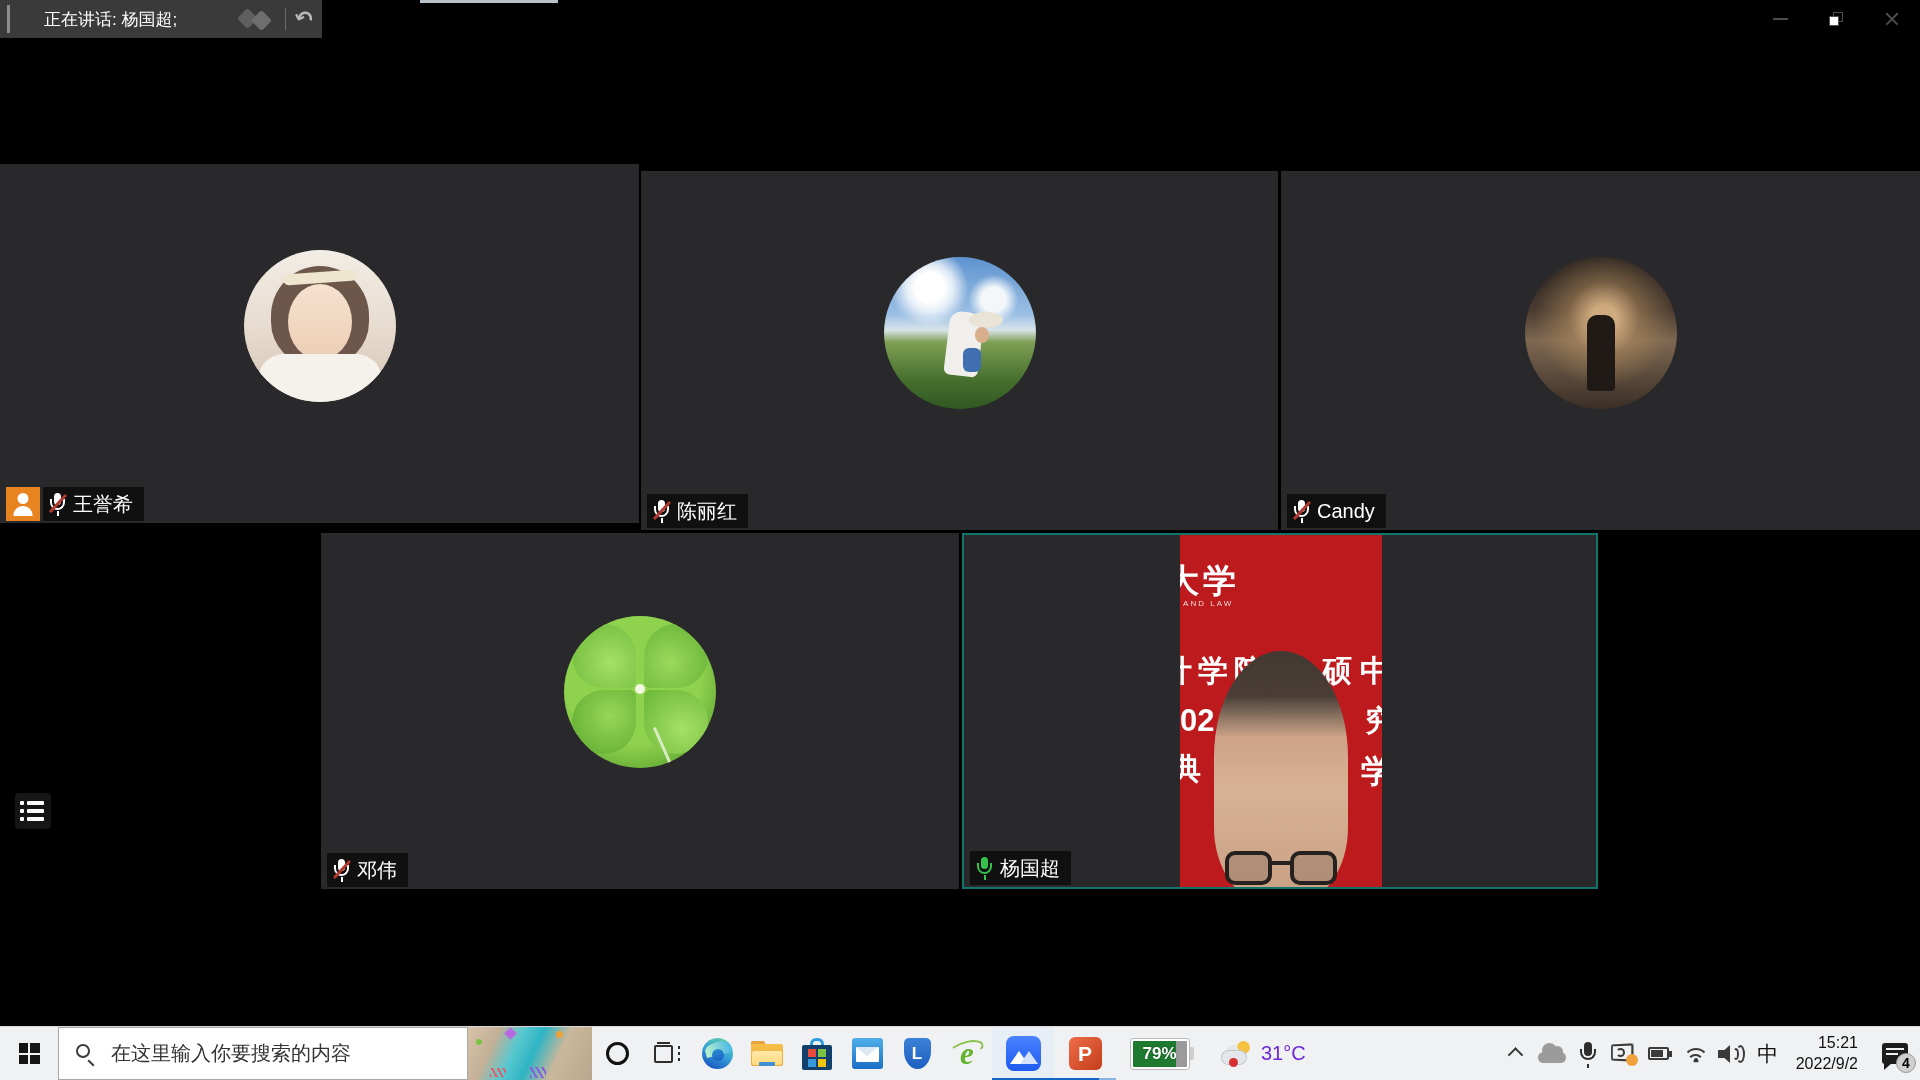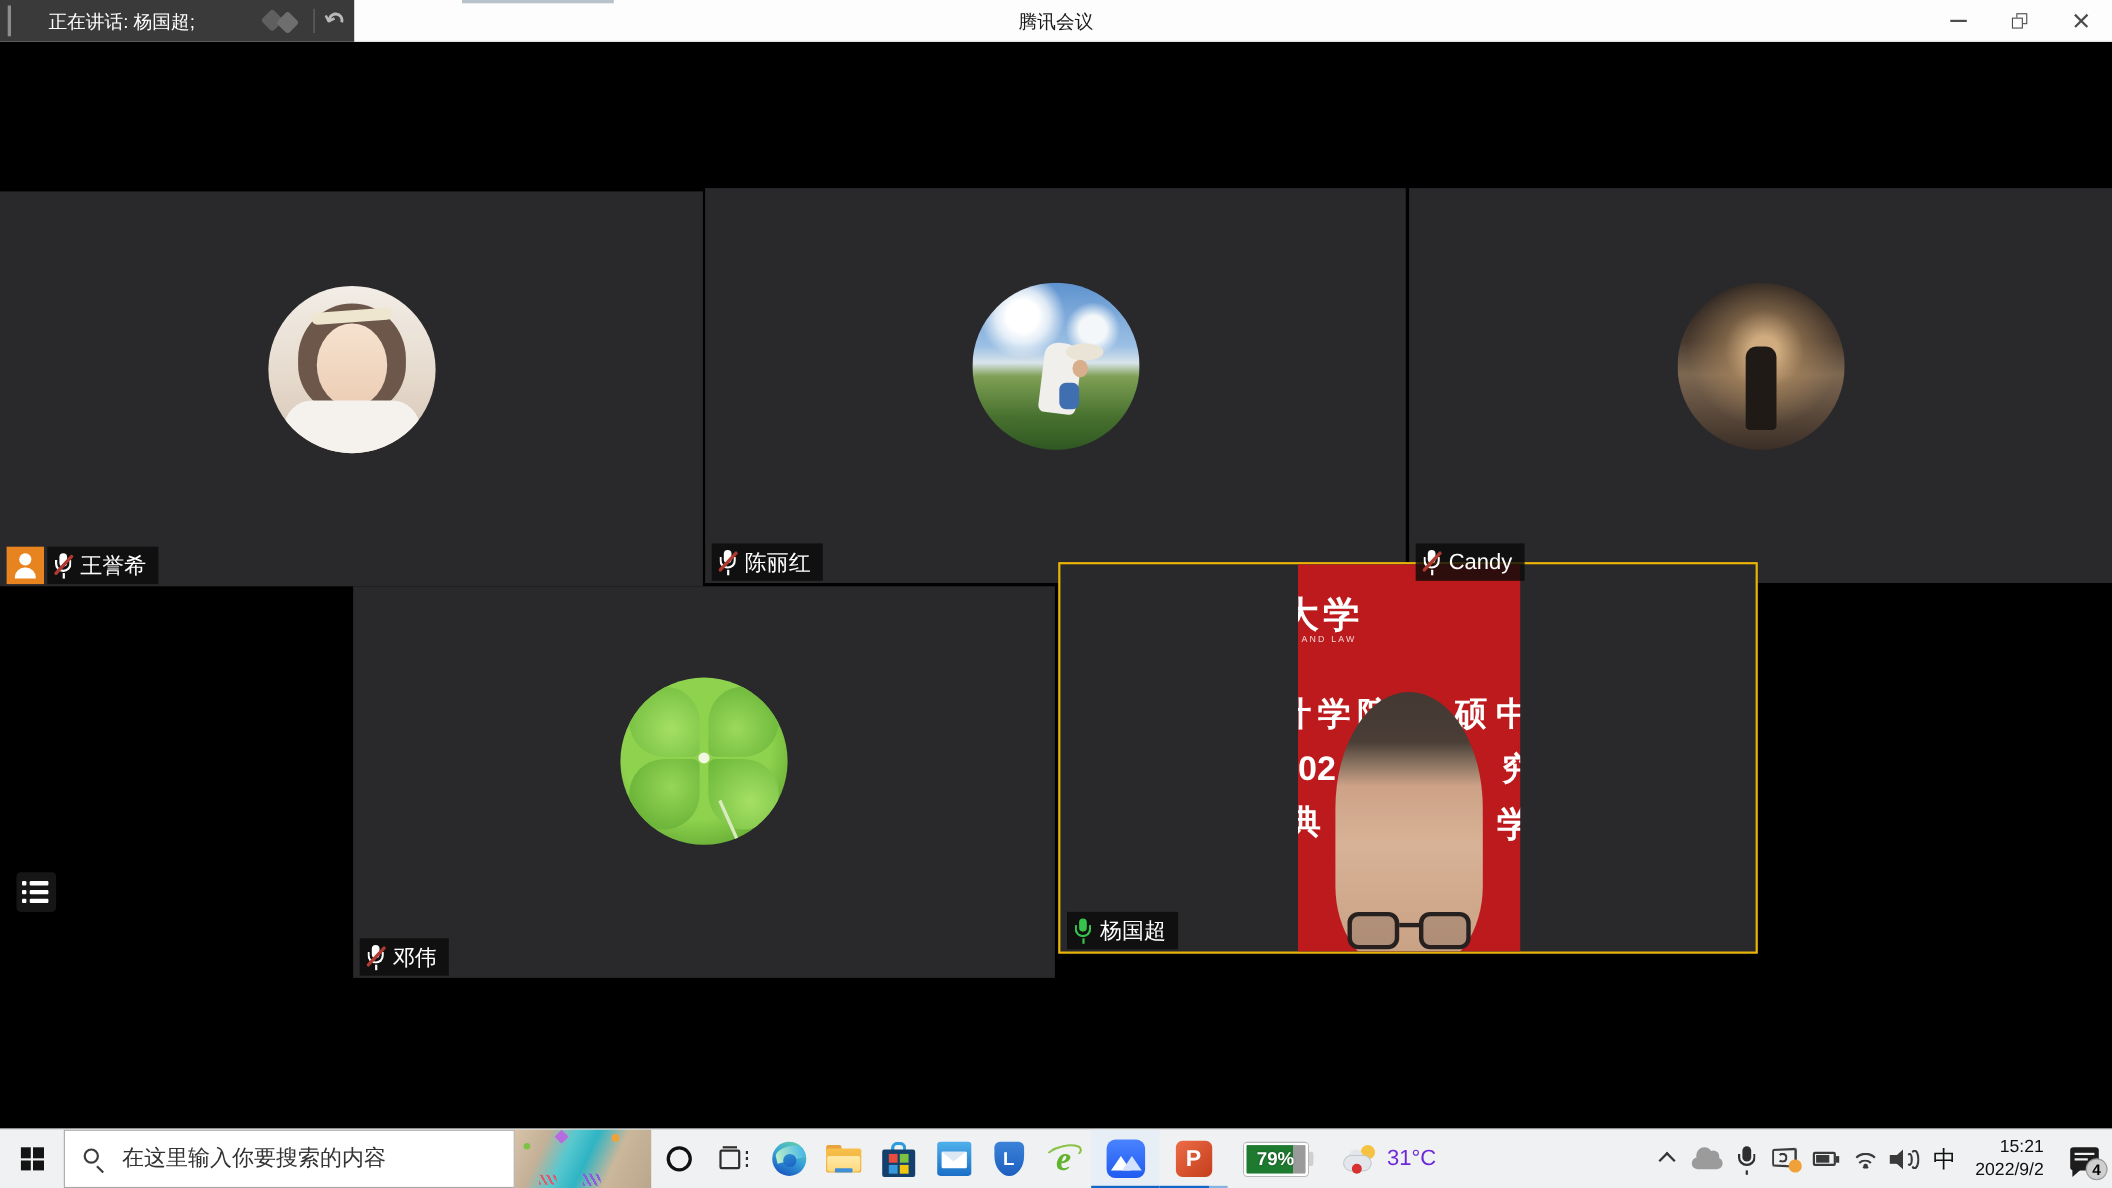--- a/index.html
+++ b/index.html
@@ -35,25 +35,25 @@
   .diamond-pair { position:relative; width:40px; height:26px; }
   .diamond-pair b { position:absolute; width:15px; height:15px; background:#5f5f5f; transform:rotate(45deg); border-radius:3px; }
   .diamond-pair b:first-child { left:3px; top:5px; }
   .diamond-pair b:last-child { left:17px; top:7px; background:#6e6e6e; }
   .banner-divider { width:1px; height:22px; background:#6a6a6a; }
   .undo-glyph { color:#b9b9b9; font-size:22px; font-weight:bold; transform:rotate(18deg); line-height:1; }
 
   
   .stage { position:absolute; left:0; top:38px; width:1920px; height:988px; background:#000; }
   .tile { position:absolute; background:#29292c; overflow:hidden; }
-  .tile.t1 { left:0;    top:136px; width:639px; height:359px;text-decoration:underline; }
+  .tile.t1 { left:0;    top:126px; width:639px; height:359px;text-decoration:underline; }
   .tile.t2 { left:641px; top:133px; width:637px; height:359px; }
   .tile.t3 { left:1281px; top:133px; width:639px; height:359px; }
   .tile.t4 { left:321px; top:495px; width:638px; height:356px; }
-  .tile.t5 { left:962px; top:473px; width:636px; height:356px; border:2px solid #eab308; }
+  .tile.t5 { left:962px; top:495px; width:636px; height:356px; border:2px solid #0f766e; }
 
   .avatar { position:absolute; left:50%; transform:translateX(-50%); width:152px; height:152px;
     border-radius:50%; overflow:hidden; }
   .row1 .avatar { top:86px; } .row2 .avatar { top:83px; }
 
   
   .av-portrait { background:linear-gradient(180deg,#f2ede6 0%,#e6dacd 55%,#d3c3b2 100%); }
   .av-portrait .hair { position:absolute; left:50%; transform:translateX(-50%); top:16px; width:98px; height:100px;
     border-radius:50% 50% 44% 44%; background:#6d564a; }
   .av-portrait .band { position:absolute; left:50%; transform:translateX(-50%) rotate(-4deg); top:22px; width:74px; height:11px;
@@ -264,23 +264,20 @@
     border-top:7px solid #1d1d1d; border-right:8px solid transparent; }
   .badge { position:absolute; right:4px; bottom:8px; width:20px; height:20px; border-radius:50%;
     background:#cfcfcf; border:1px solid #9a9a9a; display:flex; align-items:center; justify-content:center;
     font-size:14px; font-weight:bold; color:#000; }
 </style>
 </head>
 <body>
 
 <div class="page">
 
-  <div class="titlebar">
-    <div class="title">腾讯会议</div>
-  </div>
   <div class="top-strip"></div>
   <div class="win-controls">
     <div class="win-btn">
         <div class="minimize-bar"></div>
       </div>
     <div class="win-btn">
       <div class="restore-shape">
         <div class="back"></div>
           <div class="front"></div>
       </div>

